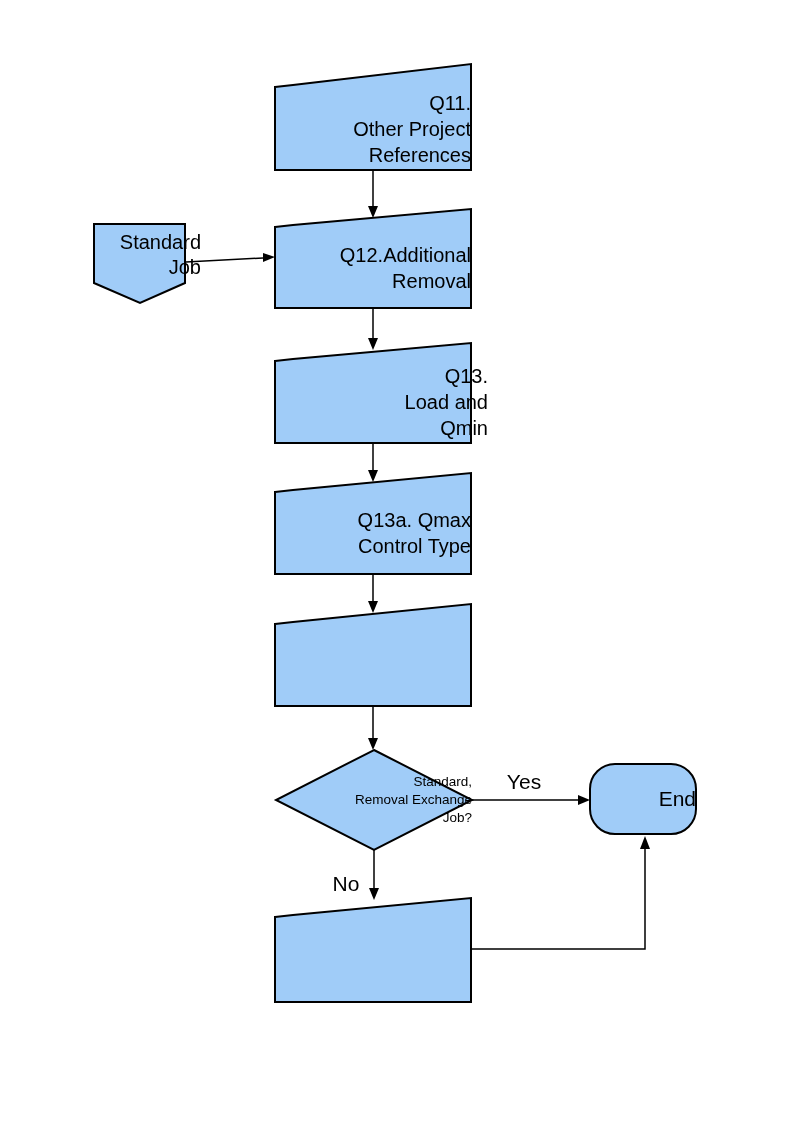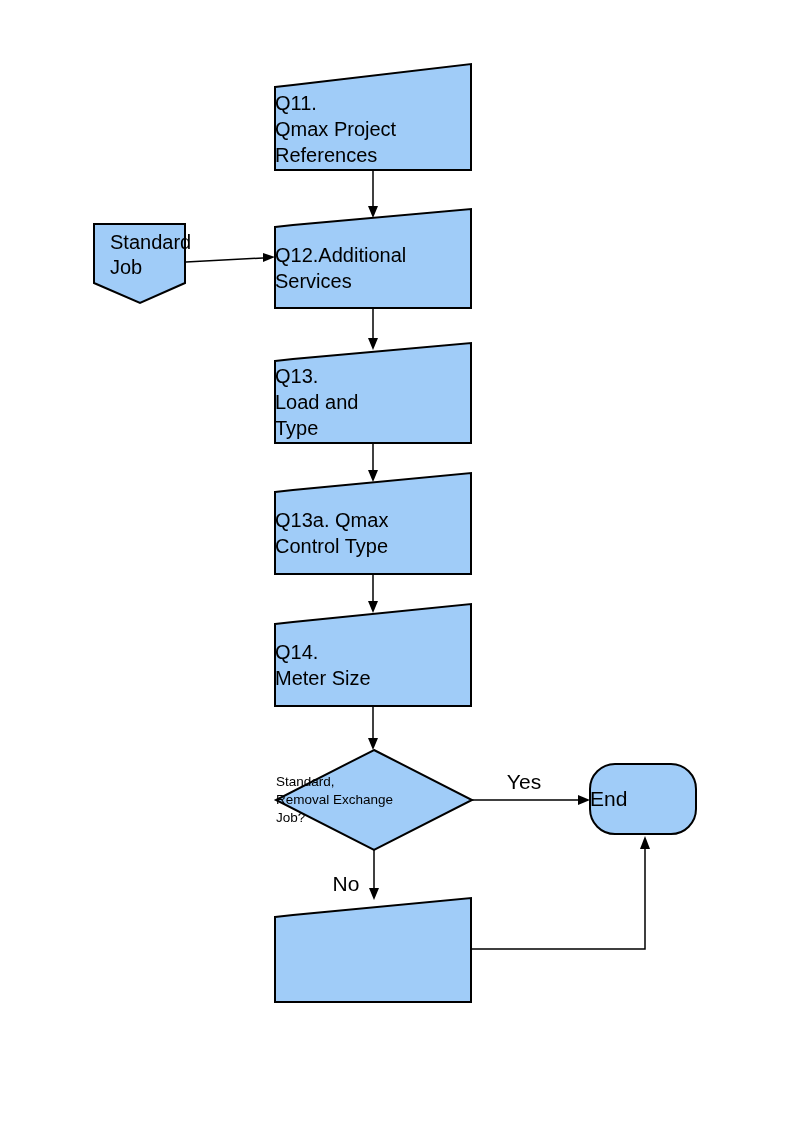--- a/index.html
+++ b/index.html
@@ -19,21 +19,21 @@
   .canvas {
     position: relative;
     width: 794px; height: 1123px;
     overflow: hidden;
   }
   .canvas svg { position: absolute; left: 0; top: 0; }
   .label {
     position: absolute;
     display: flex;
     flex-direction: column;
-    align-items: flex-start;
+    align-items: flex-end;
     justify-content: center;
     text-align: center;
     font-size: 20px;
     line-height: 26px;
     white-space: nowrap;
   }
   .label--pentagon { line-height: 25px; }
   .label--decision { font-size: 13.5px; line-height: 18px; }
   .label--end { font-size: 21px; }
   .edge-label {
@@ -86,49 +86,45 @@
     <polygon class="shape" points="275,361 293,359 471,343 471,443 275,443"></polygon>
     <polygon class="shape" points="275,492 293,490 471,473 471,574 275,574"></polygon>
     <polygon class="shape" points="275,624 293,622 471,604 471,706 275,706"></polygon>
     <polygon class="shape" points="374,750 472,800 374,850 276,800"></polygon>
     <rect class="shape" x="590" y="764" width="106" height="70" rx="25" ry="25"></rect>
     <polygon class="shape" points="275,917 293,915 471,898 471,1002 275,1002"></polygon>
   </svg>
 
   <div class="label" style="left:275px; top:87px; width:196px; height:83px;">
     <div>Q11.</div>
-    <div>Qmax Project</div>
+    <div>Other Project</div>
     <div>References</div>
   </div>
 
   <div class="label label--pentagon" style="left:110px; top:224px; width:91px; height:61px;">
     <div>Standard</div>
     <div>Job</div>
   </div>
 
   <div class="label" style="left:275px; top:227px; width:196px; height:81px;">
     <div>Q12.Additional</div>
-    <div>Services</div>
+    <div>Removal</div>
   </div>
 
   <div class="label" style="left:275px; top:361px; width:213px; height:82px;">
     <div>Q13.</div>
     <div>Load and</div>
-    <div>Type</div>
+    <div>Qmin</div>
   </div>
 
   <div class="label" style="left:275px; top:492px; width:196px; height:82px;">
     <div>Q13a. Qmax</div>
     <div>Control Type</div>
   </div>
 
-  <div class="label" style="left:275px; top:624px; width:196px; height:82px;">
-    <div>Q14.</div>
-    <div>Meter Size</div>
-  </div>
 
   <div class="label label--decision" style="left:276px; top:750px; width:196px; height:100px;">
     <div>Standard,</div>
     <div>Removal Exchange</div>
     <div>Job?</div>
   </div>
 
   <div class="label label--end" style="left:590px; top:764px; width:106px; height:70px;">
     <div>End</div>
   </div>

